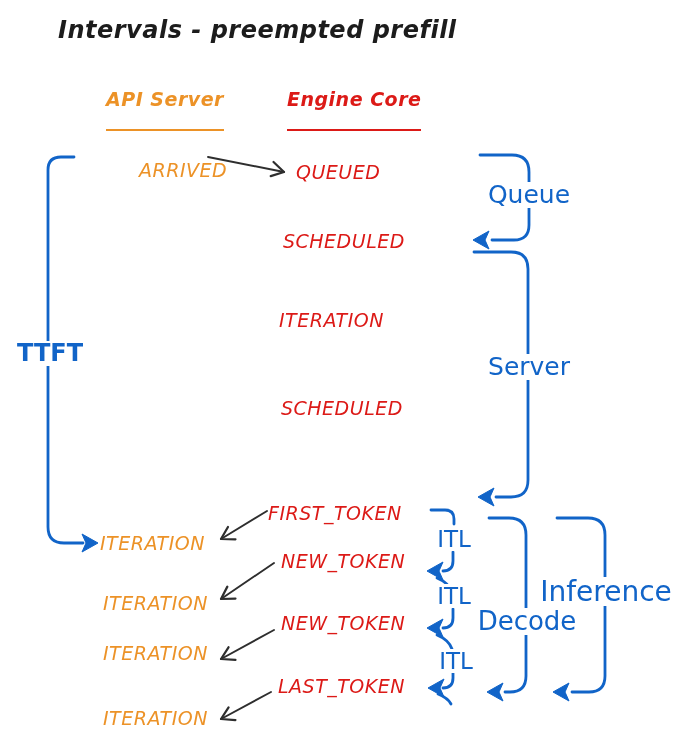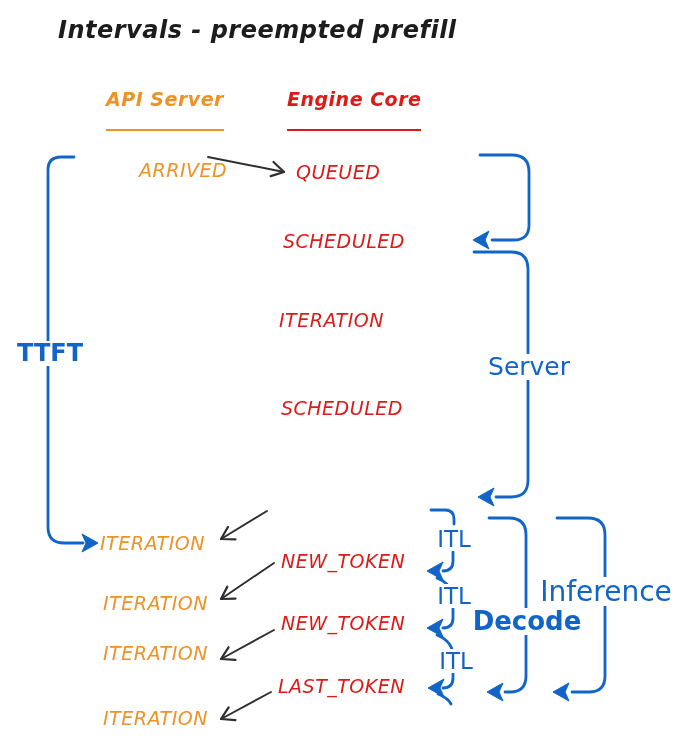--- a/index.html
+++ b/index.html
@@ -109,25 +109,27 @@
   <div class="evt orange" style="left:111px;top:160px;margin-left:28px;">ARRIVED</div>
   <div class="evt orange" style="left:100px;top:533px;">ITERATION</div>
   <div class="evt orange" style="left:103px;top:593px;">ITERATION</div>
   <div class="evt orange" style="left:103px;top:643px;">ITERATION</div>
   <div class="evt orange" style="left:103px;top:708px;">ITERATION</div>
 
   <div class="evt red" style="left:296px;top:162px;">QUEUED</div>
   <div class="evt red" style="left:283px;top:231px;">SCHEDULED</div>
   <div class="evt red" style="left:279px;top:310px;">ITERATION</div>
   <div class="evt red" style="left:281px;top:398px;">SCHEDULED</div>
+  <div class="evt red" style="left:268px;top:503px;">FIRST_TOKEN</div>
   <div class="evt red" style="left:281px;top:551px;">NEW_TOKEN</div>
   <div class="evt red" style="left:281px;top:613px;">NEW_TOKEN</div>
   <div class="evt red" style="left:278px;top:676px;">LAST_TOKEN</div>
 
   <div class="ivl" style="left:50px;top:341px;font-size:24px;font-weight:bold;">TTFT</div>
+  <div class="ivl" style="left:529px;top:182px;font-size:25px;">Queue</div>
   <div class="ivl" style="left:529px;top:354px;font-size:25px;">Server</div>
   <div class="ivl" style="left:454px;top:527px;font-size:23px;">ITL</div>
   <div class="ivl" style="left:454px;top:584px;font-size:23px;">ITL</div>
   <div class="ivl" style="left:456px;top:649px;font-size:23px;">ITL</div>
-  <div class="ivl" style="left:527px;top:608px;font-size:26px;font-weight:bold;">Decode</div>
+  <div class="ivl" style="left:527px;top:608px;font-size:26px;">Decode</div>
   <div class="ivl" style="left:606px;top:577px;font-size:28px;">Inference</div>
 
 </div>
 
 </body></html>

